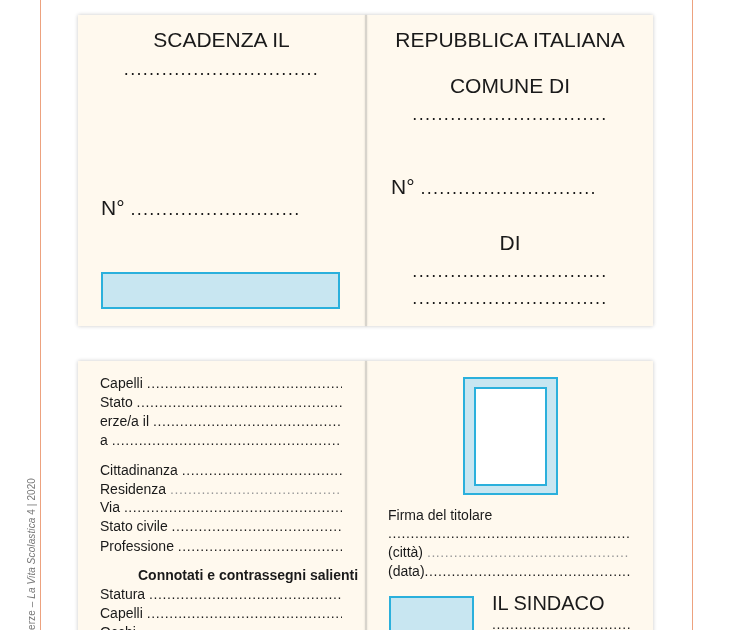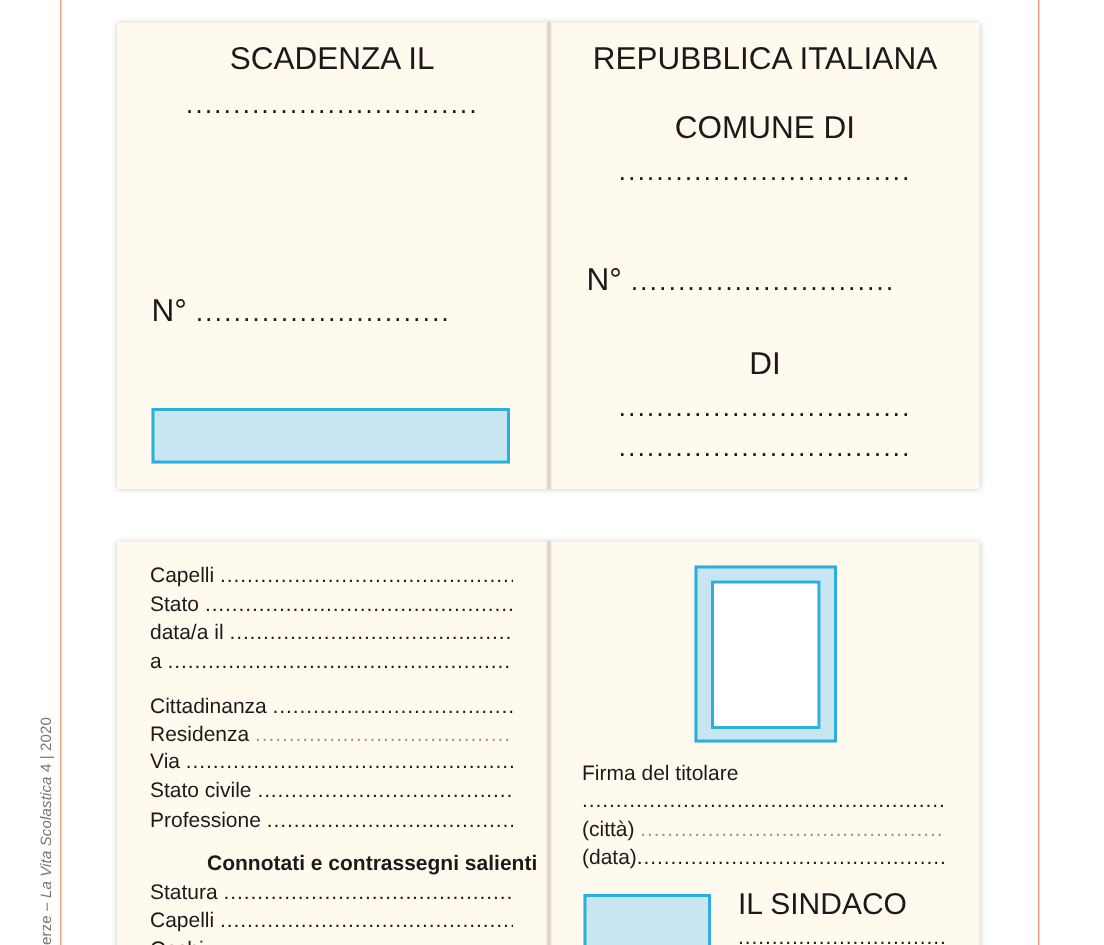--- a/index.html
+++ b/index.html
@@ -71,21 +71,21 @@
     <div class="big center" style="top:216px;">DI</div>
     <div class="big center dots" style="top:246px; font-size:18px;">...............................</div>
     <div class="big center dots" style="top:273px; font-size:18px;">...............................</div>
   </div>
 </div>
 
 <div class="card card-bottom">
   <div class="page page-left">
     <div class="field" style="top:13px;"><span>Capelli</span> <span class="d">................................................</span></div>
     <div class="field" style="top:32px;"><span>Stato</span> <span class="d">......................................................</span></div>
-    <div class="field" style="top:51px;"><span>data/a il</span> <span class="d">....................................................</span></div>
+    <div class="field" style="top:51px;"><span>erze/a il</span> <span class="d">....................................................</span></div>
     <div class="field" style="top:70px;"><span>a</span> <span class="d">...............................................................</span></div>
     <div class="field" style="top:100px;"><span>Cittadinanza</span> <span class="d">..............................................</span></div>
     <div class="field" style="top:119px;"><span>Residenza</span> <span class="d" style="color:#999;">......................................................</span></div>
     <div class="field" style="top:137px;"><span>Via</span> <span class="d">..............................................................</span></div>
     <div class="field" style="top:156px;"><span>Stato civile</span> <span class="d">...............................................</span></div>
     <div class="field" style="top:176px;"><span>Professione</span> <span class="d">...............................................</span></div>
     <div class="field bold" style="top:205px;margin-left:38px;">Connotati e contrassegni salienti</div>
     <div class="field" style="top:224px;"><span>Statura</span> <span class="d">......................................................</span></div>
     <div class="field" style="top:243px;"><span>Capelli</span> <span class="d">......................................................</span></div>
     <div class="field" style="top:262px;"><span>Occhi</span> <span class="d">........................................................</span></div>

